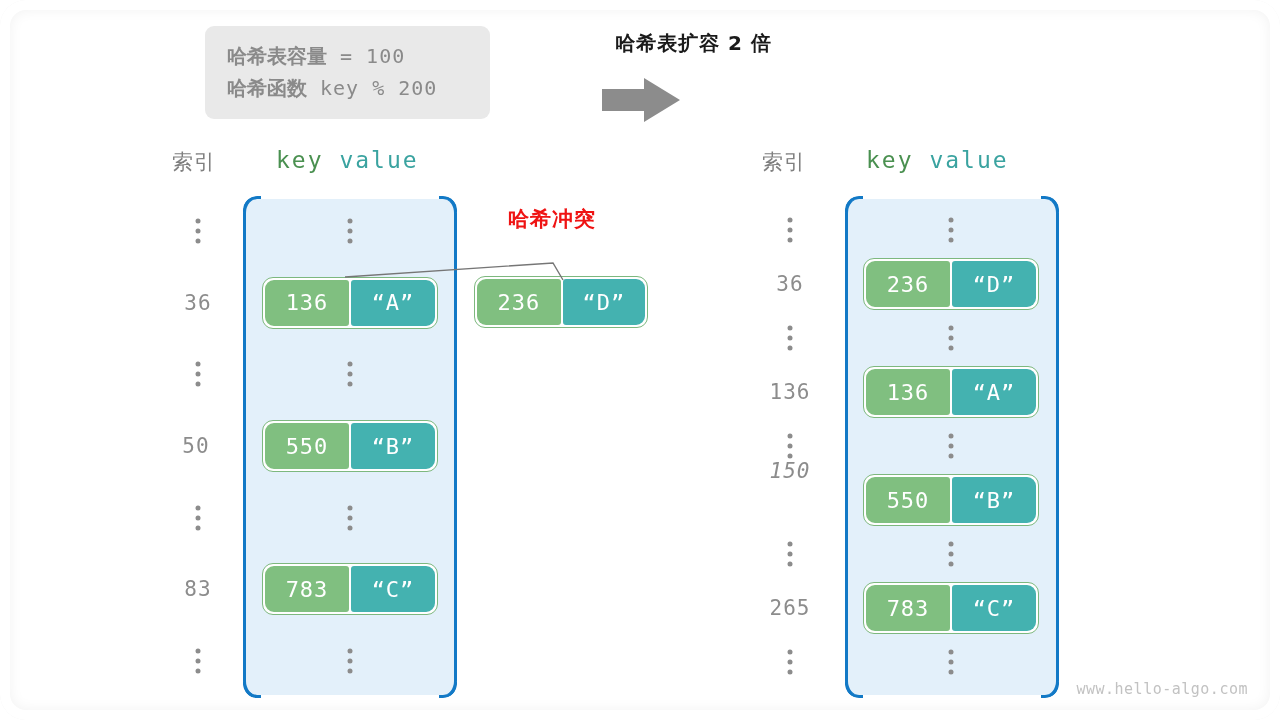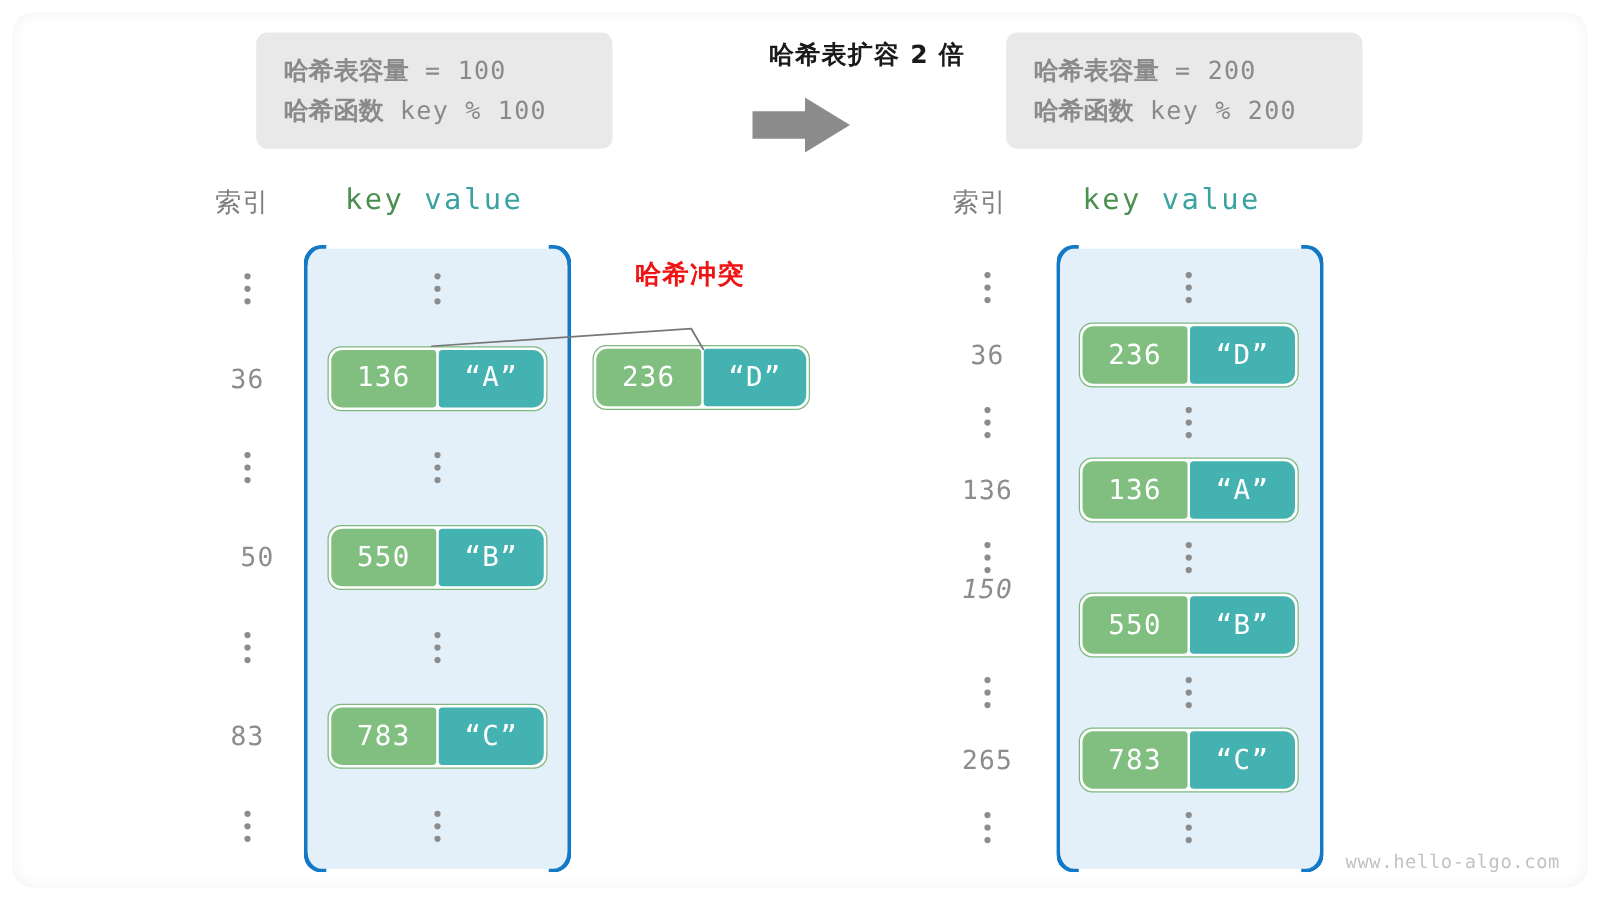--- a/index.html
+++ b/index.html
@@ -152,32 +152,28 @@
     font-size:15px;color:#c2c2c2;letter-spacing:.5px;white-space:nowrap;
   }
 </style>
 </head>
 <body>
 
 <div id="canvas">
 
   <div class="infobox" id="infobox-before" style="left:205px;top:26px;width:285px;height:93px;">
     <div class="infoline"><b>哈希表容量</b><span> = 100</span></div>
-    <div class="infoline"><b>哈希函数</b><span> key % 100</span></div>
+    <div class="infoline"><b>哈希函数</b><span> key % 200</span></div>
   </div>
 
   <div id="center-title">哈希表扩容 2 倍</div>
   <svg id="big-arrow" viewBox="0 0 82 48">
     <path d="M2 13 H44 V2 L80 24 L44 46 V35 H2 Z" fill="#8c8c8c"></path>
   </svg>
 
-  <div class="infobox" id="infobox-after" style="left:805px;top:26px;width:285px;height:93px;">
-    <div class="infoline"><b>哈希表容量</b><span> = 200</span></div>
-    <div class="infoline"><b>哈希函数</b><span> key % 200</span></div>
-  </div>
 
   <div class="col-head" style="left:172px;top:148px;">索引</div>
   <div class="kv-head" style="left:276px;top:147px;"><span class="k">key</span> <span class="v">value</span></div>
 
   <div class="col-head" style="left:762px;top:148px;">索引</div>
   <div class="kv-head" style="left:866px;top:147px;"><span class="k">key</span> <span class="v">value</span></div>
 
   <div class="array" id="array-before" style="left:243px;top:199px;width:214px;height:496px;"></div>
   <div class="array" id="array-after" style="left:845px;top:199px;width:214px;height:496px;"></div>
 
@@ -200,21 +196,21 @@
       <div class="vdots" style="left: 198px; top: 374.333px;">
         <i></i>
         <i></i>
         <i></i>
       </div>
       <div class="vdots" style="left: 350px; top: 374.333px;">
         <i></i>
         <i></i>
         <i></i>
       </div>
-      <div class="idx" style="left: 166px; top: 446px; width: 80px;">50</div>
+      <div class="idx" style="left: 156px; top: 446px; width: 80px;">50</div>
       <div class="pair" style="left: 262px; top: 446px; width: 176px; height: 52px;">
         <div class="kcell" style="width: 84px;">550</div>
         <div class="vcell" style="width: 84px;">“B”</div>
       </div>
       <div class="vdots" style="left: 198px; top: 517.667px;">
         <i></i>
         <i></i>
         <i></i>
       </div>
       <div class="vdots" style="left: 350px; top: 517.667px;">

